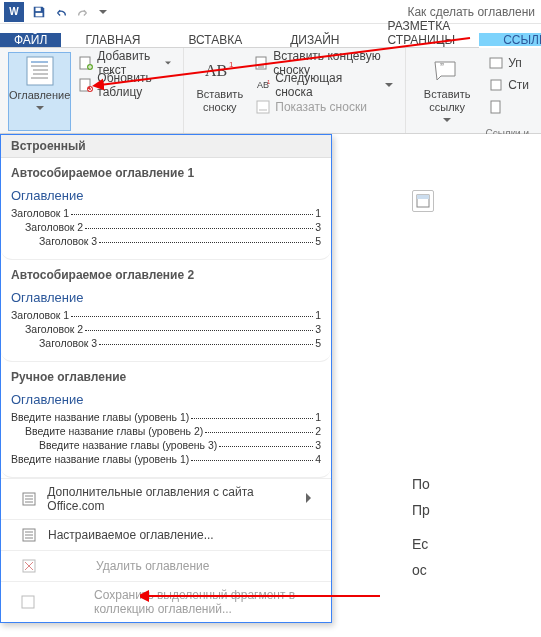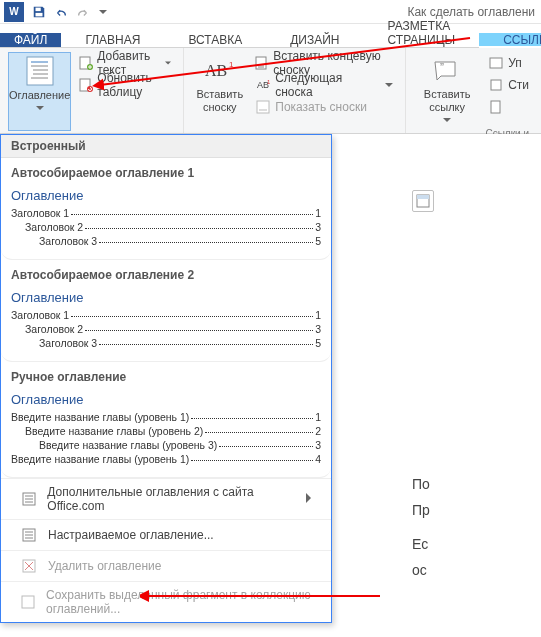--- a/index.html
+++ b/index.html
@@ -47,21 +47,21 @@
   .toc-row.lvl1 { padding-left: 0; }
   .toc-row.lvl2 { padding-left: 14px; }
   .toc-row.lvl3 { padding-left: 28px; }
   .toc-row .leader { flex: 1; border-bottom: 1.5px dotted #333; margin: 0 2px; position: relative; top: -2px; }
   .toc-row .page { }
   .toc-row.bold { font-weight: normal; }
 
   .dd-footer-item { display: flex; align-items: center; padding: 6px 19px; font-size: 12px; color: #444; cursor: pointer; border-top: 1px solid #eee; }
   .dd-footer-item:first-of-type { border-top: 1px solid #d0d0d0; }
   .dd-footer-item .icon { width: 18px; height: 18px; margin-right: 10px; display: flex; align-items: center; justify-content: center; }
-  .dd-footer-item.disabled { color: #a0a0a0; cursor: default; }
+  .dd-footer-item.disabled { color: #a0a0a0; cursor: default; gap: 48px; }
   .dd-footer-item .arrow-r { margin-left: auto; }
 
   .arrow-line-1 { position: absolute; z-index: 20; pointer-events: none; }
   .arrow-line-2 { position: absolute; z-index: 20; pointer-events: none; }
 
   .doc-area { position: absolute; right: 0; top: 134px; bottom: 0; width: 139px; background: #fff; padding: 10px 0 0 10px; color: #444; font-size: 14px; }
   .doc-area p { margin-bottom: 10px; }
   .doc-sideicon { width: 22px; height: 22px; border: 1px solid #c0c0c0; border-radius: 2px; display: flex; align-items: center; justify-content: center; margin: 6px 0 24px 0; background: #fff; }
 </style>
 </head>

